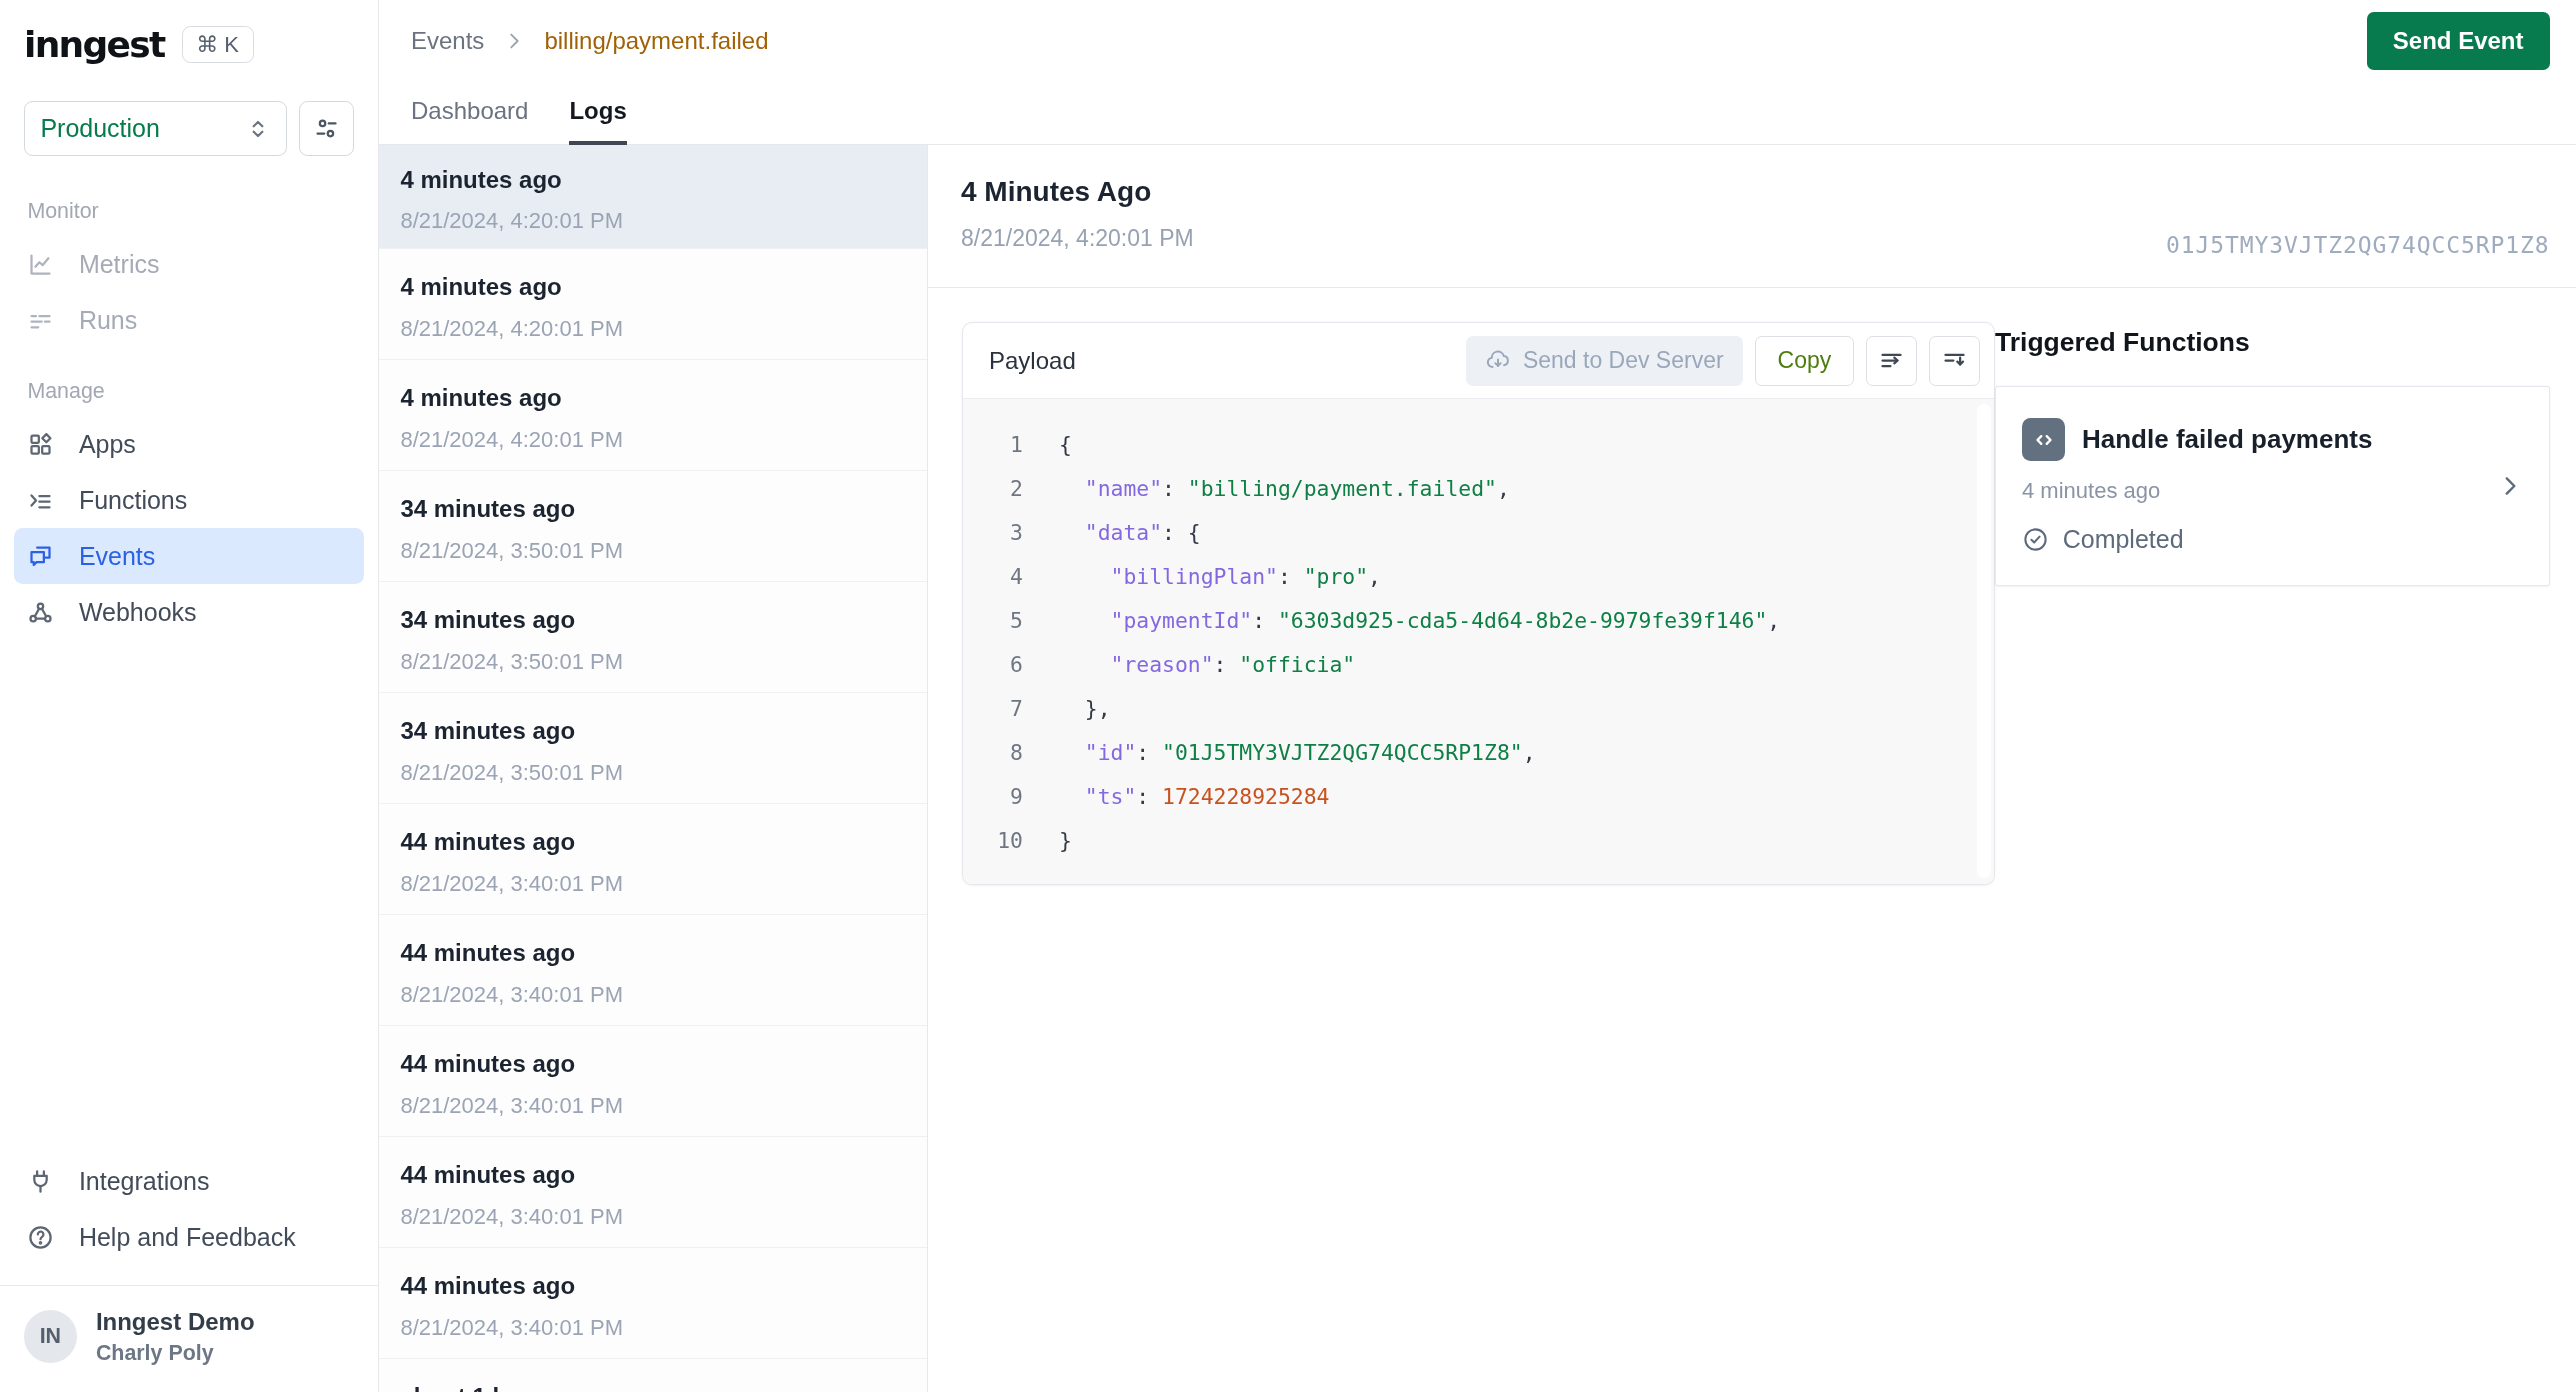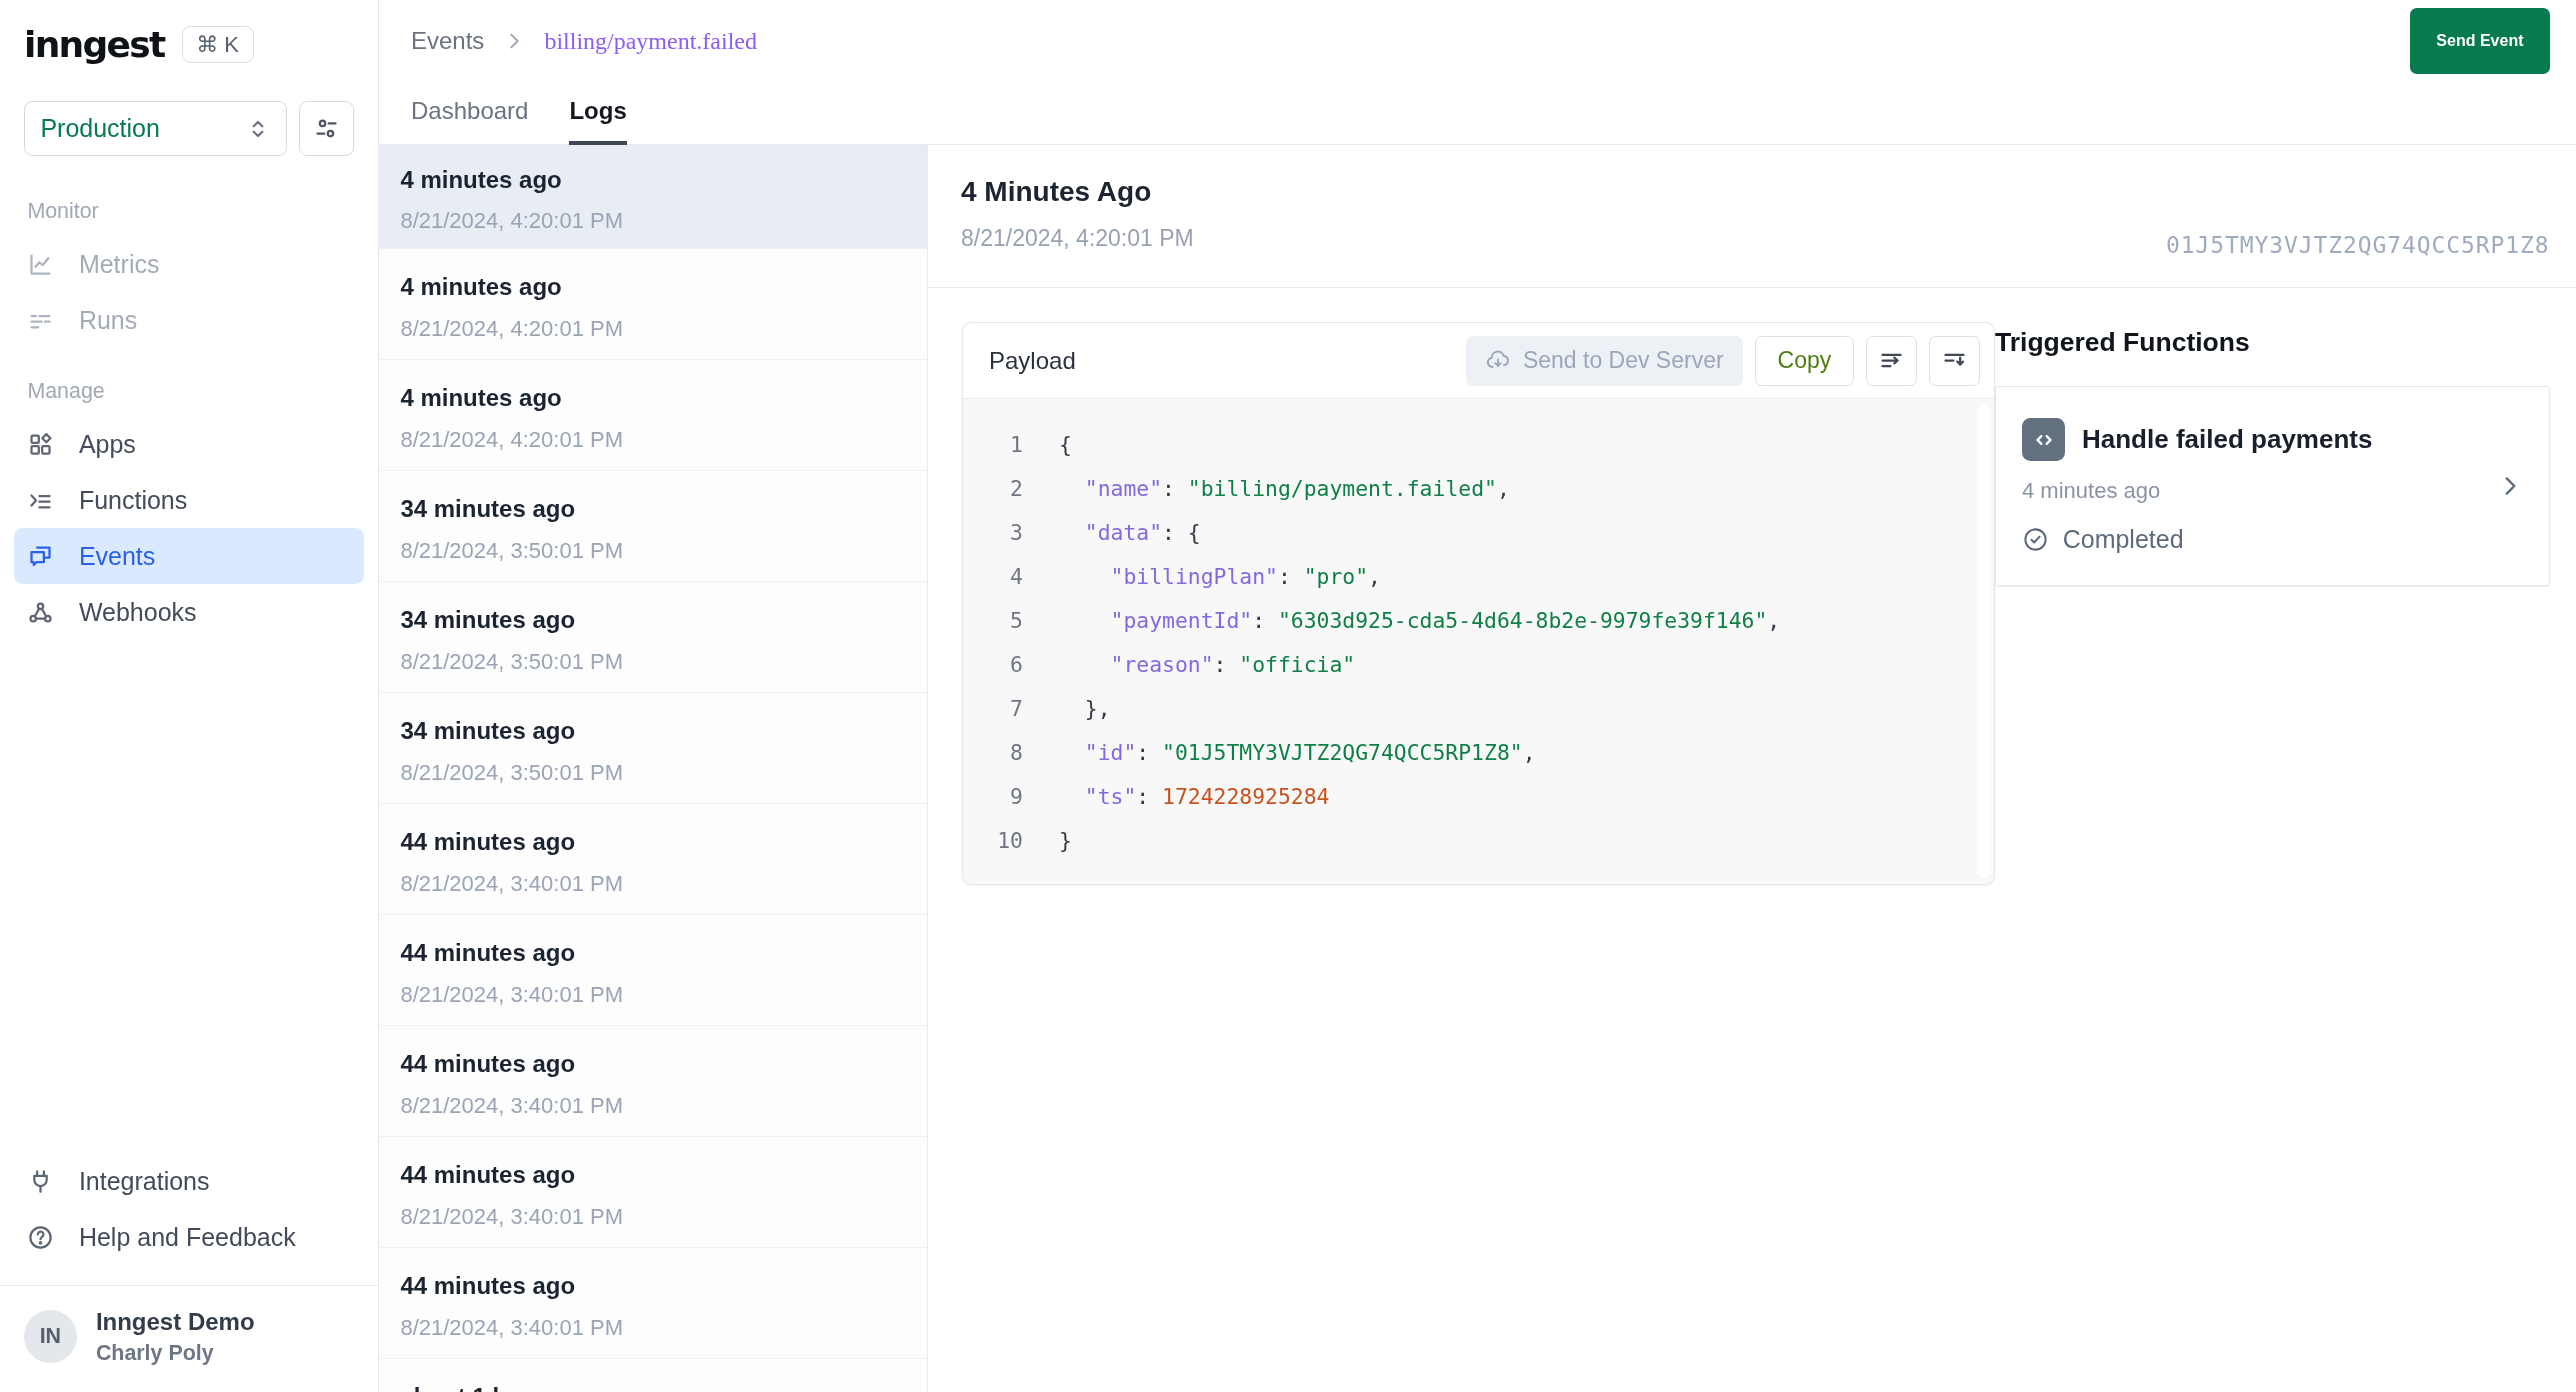--- a/index.html
+++ b/index.html
@@ -32,22 +32,22 @@
   .avatar { width:53px; height:53px; border-radius:50%; background:#e4e7eb; color:#55606e; font-size:21.4px; display:flex; align-items:center; justify-content:center; flex:none; }
   .user-name { font-size:24px; color:#333c49; }
   .user-sub { font-size:21.4px; color:#6d7684; margin-top:5.1px; }
 
   
   .right-col { flex:1; display:flex; flex-direction:column; min-width:0; }
   .top-header { height:82px; display:flex; align-items:center; justify-content:space-between; padding:0 26.5px 0 32px; background:#fff; }
   .breadcrumb { display:flex; align-items:center; gap:19px; font-size:24px; }
   .crumb-parent { color:#6b7280; cursor:pointer; }
   .crumb-sep { color:#9aa3af; display:flex; }
-  .crumb-current { color:#8b5cf6;font-family:Liberation Serif, serif; }
-  .send-event-btn { background:#077a4e; color:#fff; font-size:16px; font-weight:600; border:none; border-radius:6.8px; height:66px; padding:8px 26px; cursor:pointer; font-family:inherit; }
+  .crumb-current { color:#a16207; }
+  .send-event-btn { background:#077a4e; color:#fff; font-size:24px; font-weight:600; border:none; border-radius:6.8px; height:58px; padding:8px 26px; cursor:pointer; font-family:inherit; }
   .tabs-row { height:63px; display:flex; align-items:stretch; gap:41px; padding:0 32px; border-bottom:0.9px solid #e6e8ec; background:#fff; }
   .tab { font-size:24px; color:#6b7280; display:flex; align-items:center; border-bottom:4.3px solid transparent; margin-bottom:-0.9px; cursor:pointer; }
   .tab.active { color:#15191f; font-weight:600; border-bottom-color:#3f4754; }
 
   .content-row { flex:1; display:flex; min-height:0; }
 
   
   .event-list { width:549px; min-width:549px; border-right:0.9px solid #e6e8ec; background:#fdfdfd; overflow:hidden; }
   .event-item { height:111px; padding:24px 0 0 21.4px; border-bottom:0.9px solid #eef0f2; cursor:pointer; }
   .event-item.selected { background:#e8edf3; height:104px; padding-top:20.5px; }

